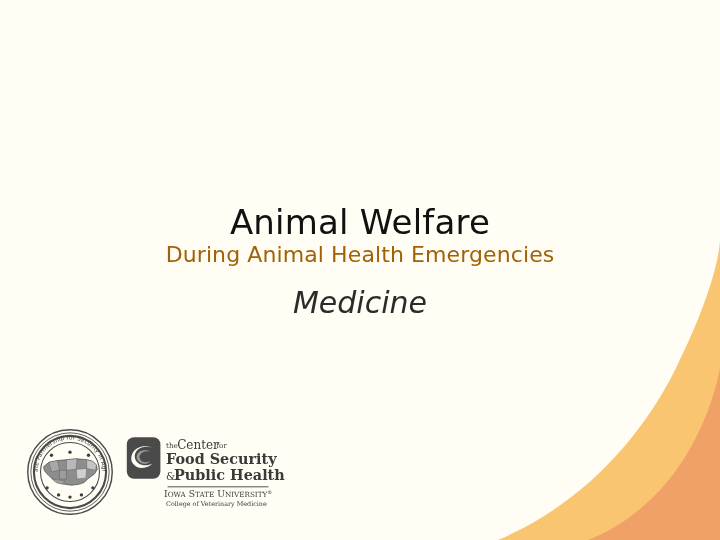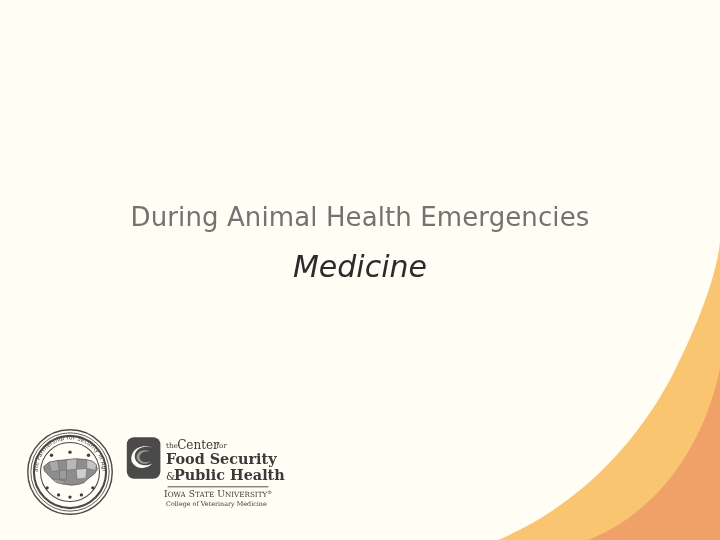--- a/index.html
+++ b/index.html
@@ -104,22 +104,22 @@
     width: 720px;
     text-align: center;
   }
   .title-main {
     font-size: 34px;
     color: #111111;
     line-height: 1.18;
     letter-spacing: 0.2px;
   }
   .title-sub {
-    font-size: 26px;
-    color: #737373;
+    font-size: 22px;
+    color: #a16207;
     line-height: 1.2;
     letter-spacing: 0.1px;
   }
   .title-livestock {
     margin-top: 16px;
     font-size: 30px;
     font-style: italic;
     color: #2b2b2b;
     line-height: 1.2;
   }
@@ -135,20 +135,21 @@
   .mspa-seal { width: 88px; height: 88px; display: block; }
   .cfsph-logo { margin-left: 12px; width: 160px; height: 76px; display: block; }
 </style>
 </head>
 <body>
 
 <div id="slide">
 
 
   <div class="title-block">
+    <div class="title-main">Animal Welfare</div>
     <div class="title-sub">During Animal Health Emergencies</div>
     <div class="title-livestock">Medicine</div>
   </div>
 
   <svg class="corner-swoops" viewBox="0 0 300 300">
     <path d="M300 0 C 300 0, 300 40, 255 130 C 215 210, 150 270, 78 300 L 300 300 Z" fill="#f9c570"></path>
     <path d="M300 128 C 300 128, 292 182, 255 232 C 228 268, 195 290, 168 300 L 300 300 Z" fill="#efa167"></path>
   </svg>
 
   <div class="footer-logos">

